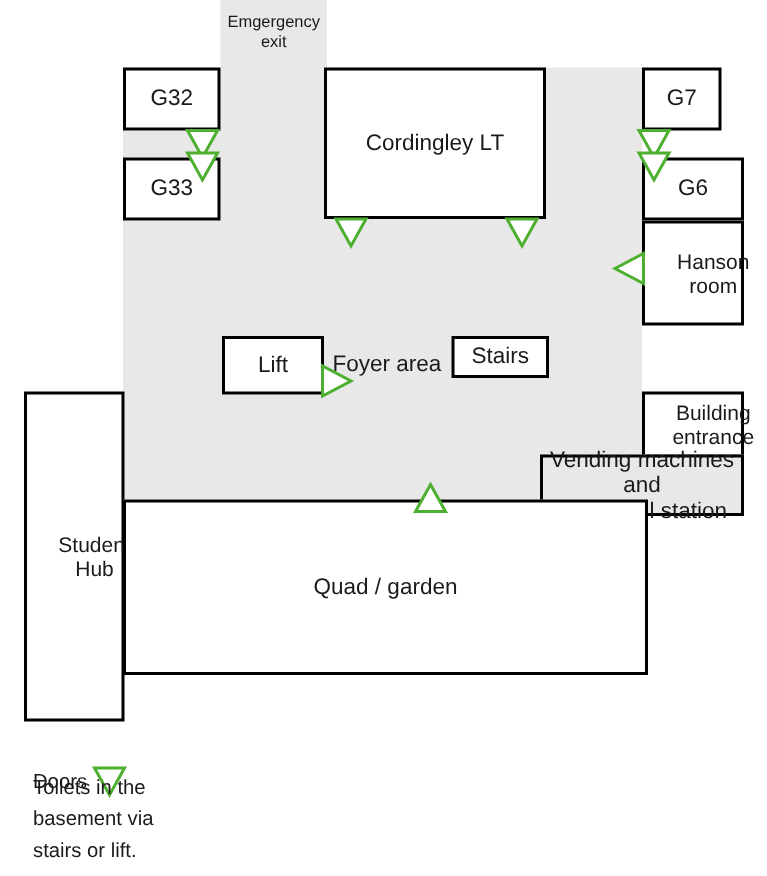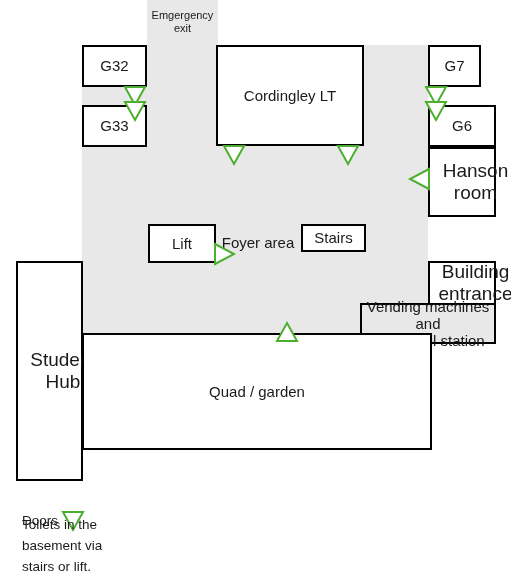--- a/index.html
+++ b/index.html
@@ -90,21 +90,21 @@
   }
   .legend-note {
     position: absolute;
     font-size: 13.5px;
     line-height: 1.55;
     white-space: pre-line;
   }
 
   
   .fs-15 { font-size: 15px; }
-  .fs-14 { font-size: 19px; padding-left: 27px; }
+  .fs-14 { font-size: 14px; padding-left: 27px; }
   .fs-12 { font-size: 15px; }
   .fs-11 { font-size: 11px; }
 </style>
 </head>
 <body>
 
 <div id="floorplan">
 
   <div class="abs fill-grey" style="left:147px; top:0px; width:71px; height:46px;"></div>
 

